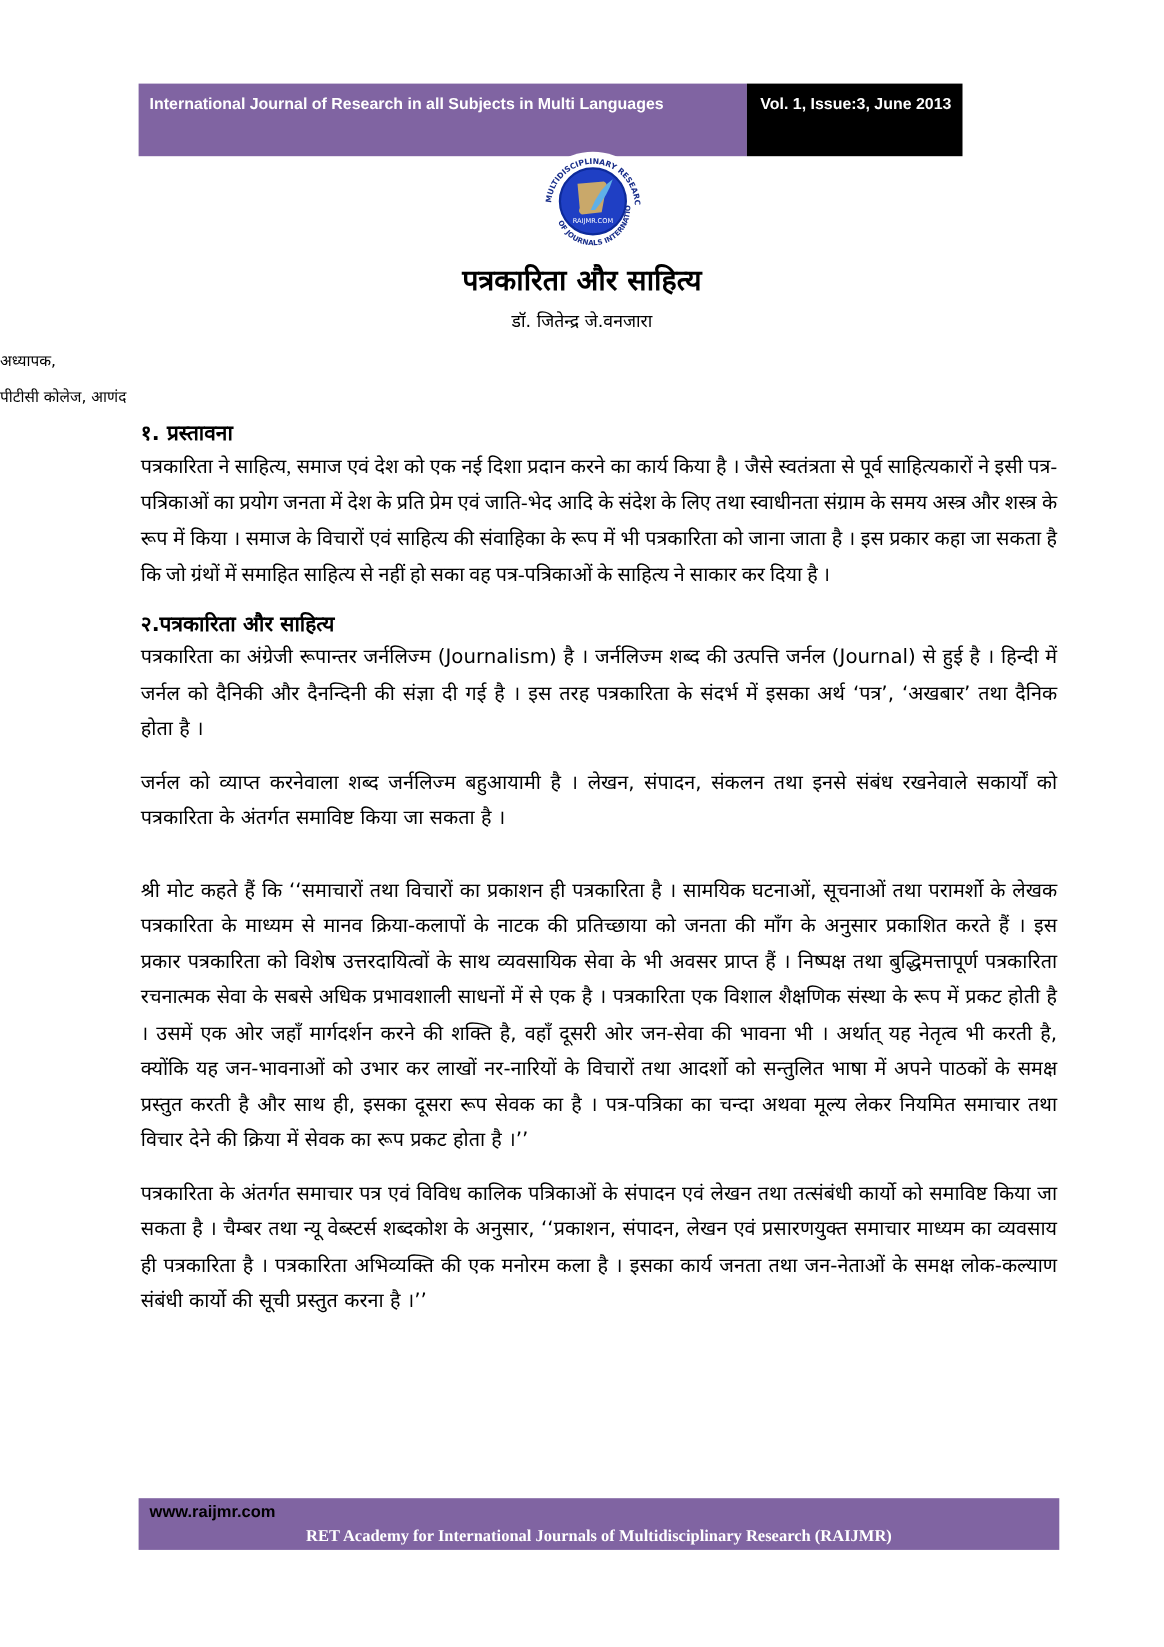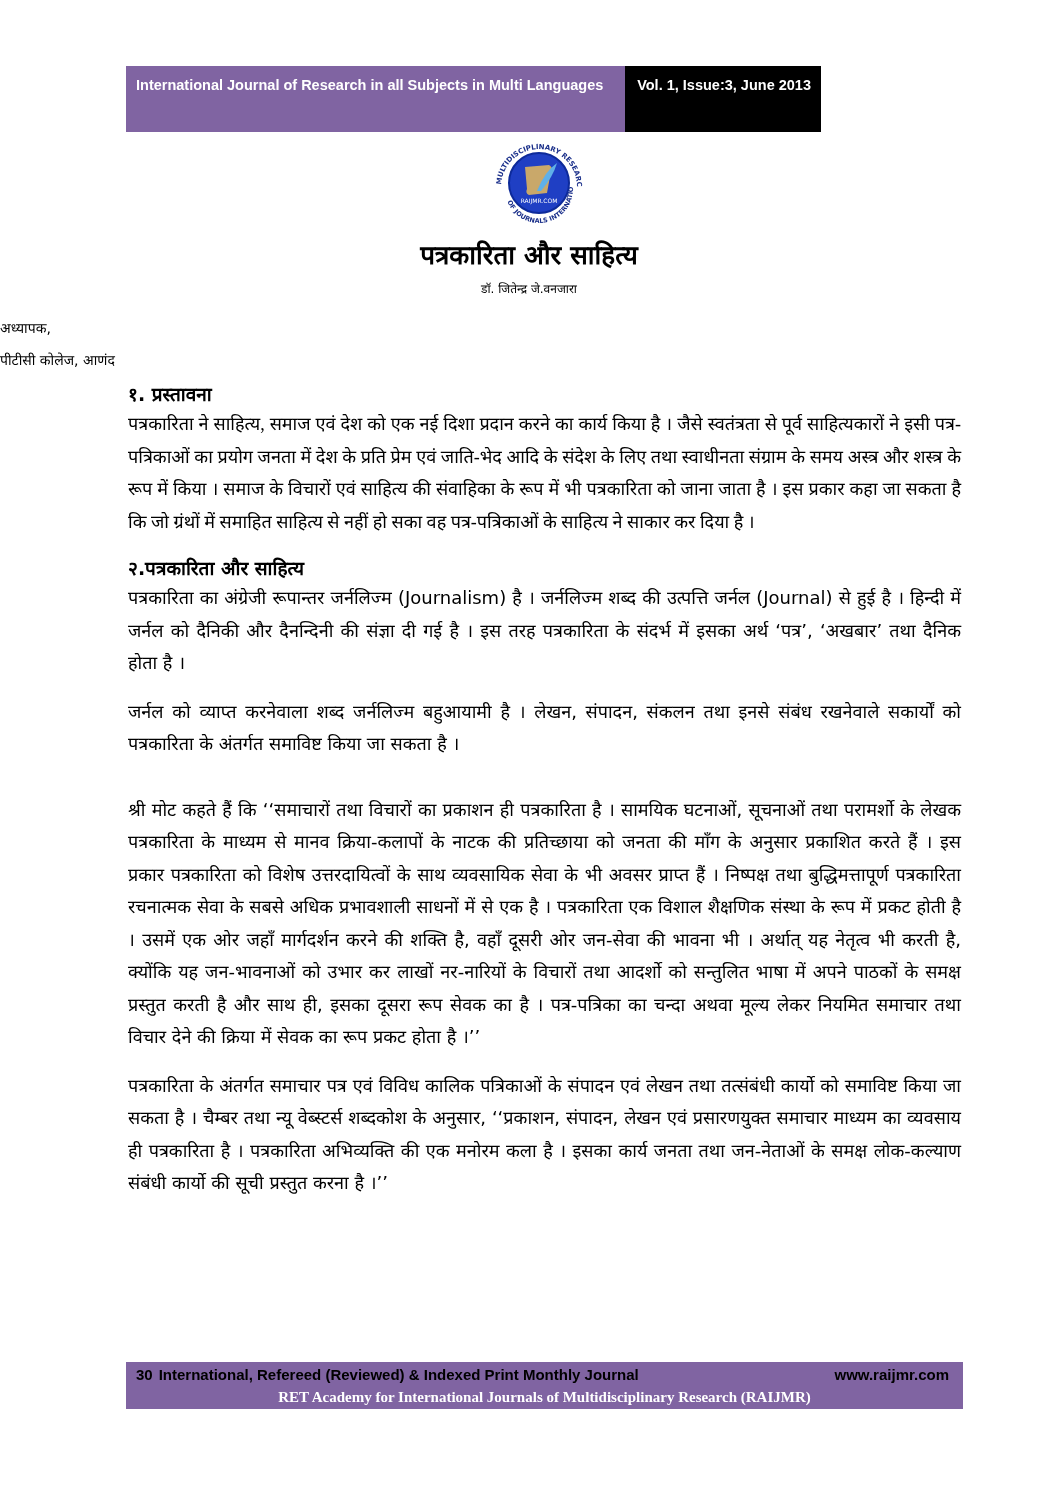--- a/index.html
+++ b/index.html
@@ -1,26 +1,26 @@
 <!DOCTYPE html>
 <html><head>
 <meta charset="utf-8">
 <style>
   html, body { margin: 0; padding: 0; background: #ffffff; }
   body { width: 1058px; height: 1497px; position: relative; overflow: hidden; font-family: "DejaVu Sans", sans-serif; color: #000; }
 
-  .header { position: absolute; left: 126px; top: 66px; width: 695px; height: 66px; display: flex; }
+  .header { position: absolute; left: 126px; top: 76px; width: 749px; height: 66px; display: flex; }
   .header-left { background: #8064a2; width: 570px; height: 100%; box-sizing: border-box; padding: 7px 0 0 10px; color: #fff; font-family: "Liberation Sans", sans-serif; font-size: 14.5px; font-weight: bold; line-height: 25px; }
   .header-right { background: #000; flex: 1; height: 100%; box-sizing: border-box; padding: 7px 10px 0 12px; color: #fff; font-family: "Liberation Sans", sans-serif; font-size: 14.5px; font-weight: bold; line-height: 25px; text-align: right; }
   .header div.line { white-space: nowrap; }
 
   .logo { position: absolute; left: 487px; top: 137px; width: 104px; height: 92px; }
 
   .title { position: absolute; left: 0; width: 1058px; top: 236px; text-align: center; font-size: 26px; font-weight: bold; }
-  .author { position: absolute; left: 0; width: 1058px; top: 280px; text-align: center; font-size: 12px; }
+  .author { position: absolute; left: 0; width: 1058px; top: 280px; text-align: center; font-size: 16px; }
   .role { position: absolute; left: 0; width: 957px; top: 318px; text-align: left; font-size: 14px; }
   .college { position: absolute; left: 0; width: 1058px; top: 350px; font-size: 14px; }
 
   .content { position: absolute; left: 128px; top: 380px; width: 833px; }
   .section-heading { font-size: 19px; font-weight: bold; margin: 0; line-height: 28px; }
   p.para { font-size: 18px; line-height: 32.5px; margin: 0; text-align: justify; }
   .p1 { margin-top: 0; font-family: Liberation Serif, serif; }
   .h2 { margin-top: 16px; }
   .gap-sm { margin-top: 16px !important; }
   .gap-lg { margin-top: 33px !important; }
@@ -74,19 +74,16 @@
 
   <h2 class="section-heading h2">२.पत्रकारिता और साहित्य</h2>
   <p class="para">पत्रकारिता का अंग्रेजी रूपान्तर जर्नलिज्म (Journalism) है । जर्नलिज्म शब्द की उत्पत्ति जर्नल (Journal) से हुई है । हिन्दी में जर्नल को दैनिकी और दैनन्दिनी की संज्ञा दी गई है । इस तरह पत्रकारिता के संदर्भ में इसका अर्थ ‘पत्र’, ‘अखबार’ तथा दैनिक होता है ।</p>
   <p class="para gap-sm">जर्नल को व्याप्त करनेवाला शब्द जर्नलिज्म बहुआयामी है । लेखन, संपादन, संकलन तथा इनसे संबंध रखनेवाले सकार्यों को पत्रकारिता के अंतर्गत समाविष्ट किया जा सकता है ।</p>
   <p class="para gap-lg">श्री मोट कहते हैं कि ‘‘समाचारों तथा विचारों का प्रकाशन ही पत्रकारिता है । सामयिक घटनाओं, सूचनाओं तथा परामर्शो के लेखक पत्रकारिता के माध्यम से मानव क्रिया-कलापों के नाटक की प्रतिच्छाया को जनता की माँग के अनुसार प्रकाशित करते हैं । इस प्रकार पत्रकारिता को विशेष उत्तरदायित्वों के साथ व्यवसायिक सेवा के भी अवसर प्राप्त हैं । निष्पक्ष तथा बुद्धिमत्तापूर्ण पत्रकारिता रचनात्मक सेवा के सबसे अधिक प्रभावशाली साधनों में से एक है । पत्रकारिता एक विशाल शैक्षणिक संस्था के रूप में प्रकट होती है । उसमें एक ओर जहाँ मार्गदर्शन करने की शक्ति है, वहाँ दूसरी ओर जन-सेवा की भावना भी । अर्थात् यह नेतृत्व भी करती है, क्योंकि यह जन-भावनाओं को उभार कर लाखों नर-नारियों के विचारों तथा आदर्शो को सन्तुलित भाषा में अपने पाठकों के समक्ष प्रस्तुत करती है और साथ ही, इसका दूसरा रूप सेवक का है । पत्र-पत्रिका का चन्दा अथवा मूल्य लेकर नियमित समाचार तथा विचार देने की क्रिया में सेवक का रूप प्रकट होता है ।’’</p>
   <p class="para gap-sm">पत्रकारिता के अंतर्गत समाचार पत्र एवं विविध कालिक पत्रिकाओं के संपादन एवं लेखन तथा तत्संबंधी कार्यो को समाविष्ट किया जा सकता है । चैम्बर तथा न्यू वेब्स्टर्स शब्दकोश के अनुसार, ‘‘प्रकाशन, संपादन, लेखन एवं प्रसारणयुक्त समाचार माध्यम का व्यवसाय ही पत्रकारिता है । पत्रकारिता अभिव्यक्ति की एक मनोरम कला है । इसका कार्य जनता तथा जन-नेताओं के समक्ष लोक-कल्याण संबंधी कार्यो की सूची प्रस्तुत करना है ।’’</p>
 </div>
 
 <div class="footer">
   <div class="footer-top">
-    <span>
-      <span class="page-num">30</span><span>International, Refereed (Reviewed) &amp; Indexed Print Monthly Journal</span>
-    </span>
     <span>www.raijmr.com</span>
   </div>
   <div class="footer-bottom">RET Academy for International Journals of Multidisciplinary Research (RAIJMR)</div>
 </div>
 
 </body></html>

